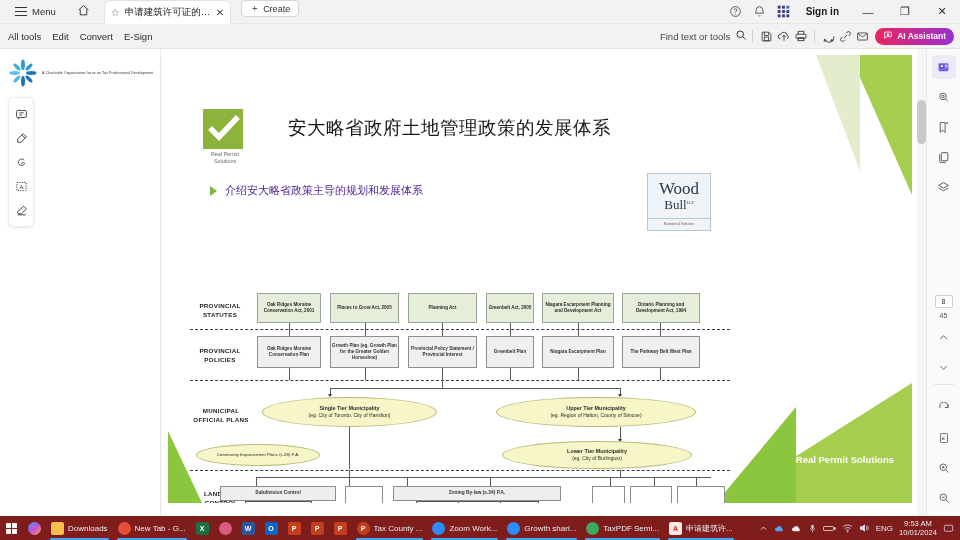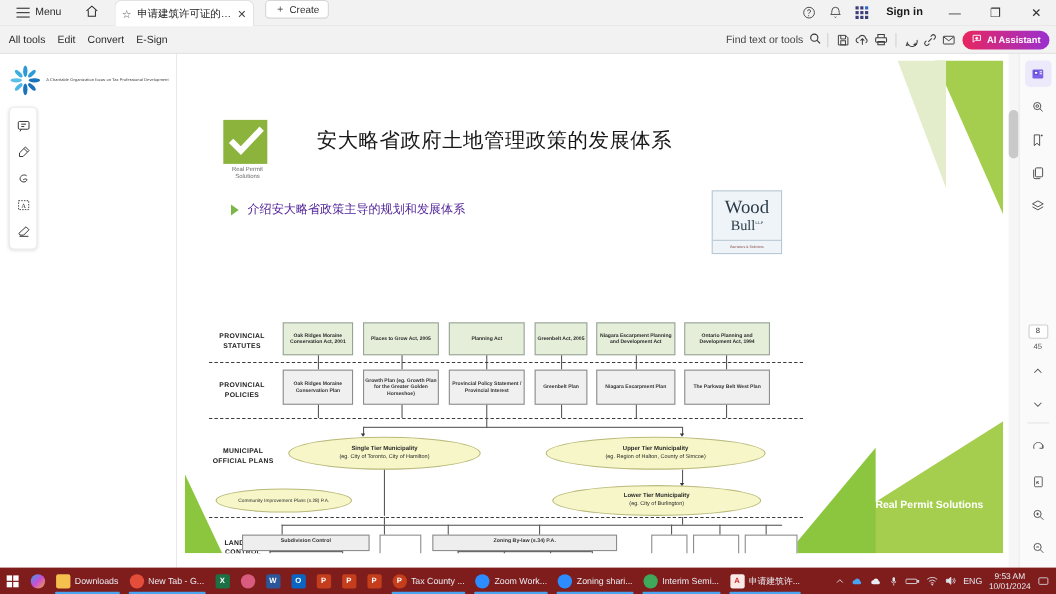--- a/index.html
+++ b/index.html
@@ -634,25 +634,25 @@
     <div class="tb-item open">
       <span class="sq" style="background:#c43e1c;border-radius:50%;">P</span>
       <span class="lbl">Tax County ...</span>
     </div>
     <div class="tb-item open">
       <span class="sq" style="background:#2d8cff;border-radius:50%;"></span>
       <span class="lbl">Zoom Work...</span>
     </div>
     <div class="tb-item open">
       <span class="sq" style="background:#2d8cff;border-radius:50%;"></span>
-      <span class="lbl">Zoning shari...</span>
+      <span class="lbl">Growth shari...</span>
     </div>
     <div class="tb-item open">
       <span class="sq" style="background:#3fa85a;border-radius:50%;"></span>
-      <span class="lbl">Interim Semi...</span>
+      <span class="lbl">TaxPDF Semi...</span>
     </div>
     <div class="tb-item open">
       <span class="sq" style="background:#fbe9e7;color:#d32f2f;">A</span>
       <span class="lbl">申请建筑许...</span>
     </div>
 
     <div class="tray">
       <span class="tray-ic">
         <svg width="9" height="9" viewBox="0 0 24 24" fill="none" stroke="#dfe5ec" stroke-width="2.2">
             <path d="M5 15l7-7 7 7"></path>

